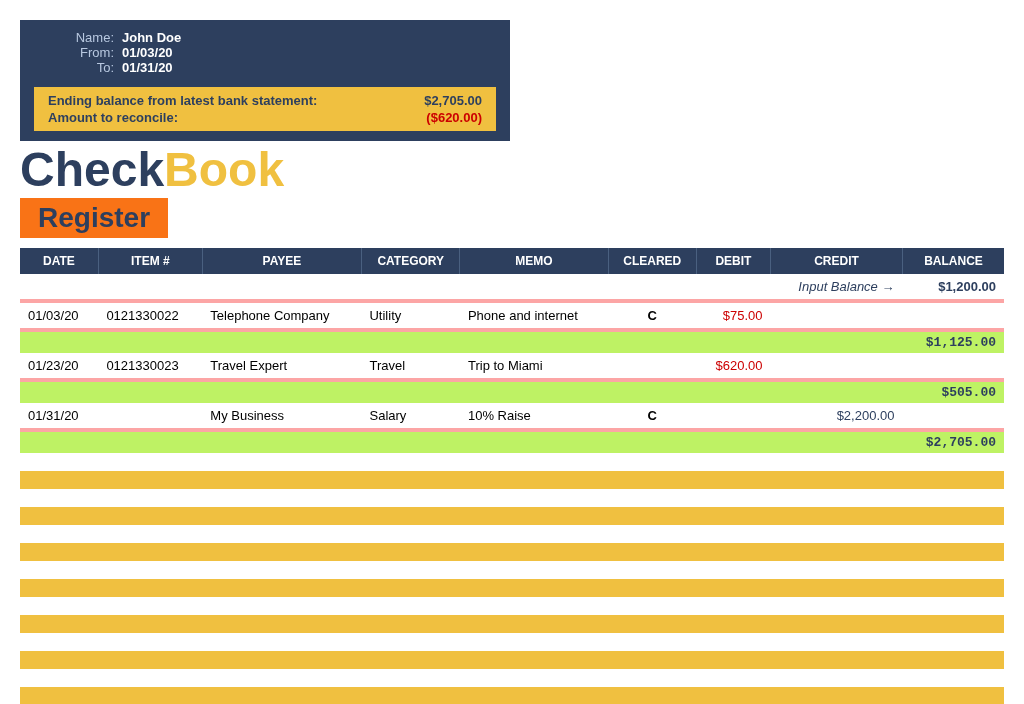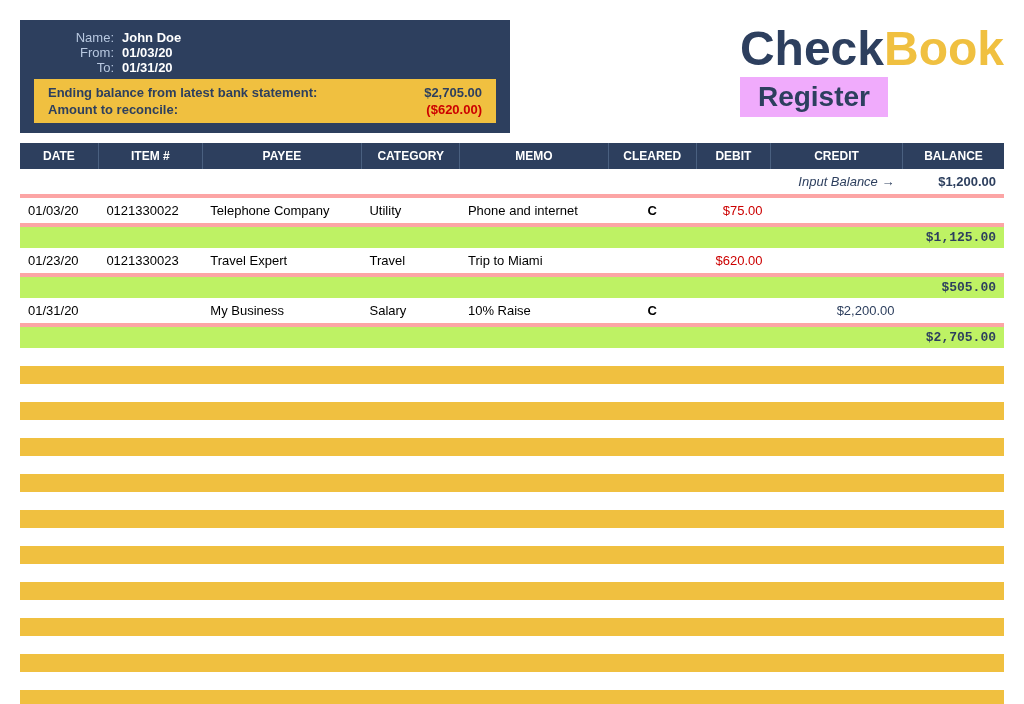--- a/index.html
+++ b/index.html
@@ -17,20 +17,21 @@
       flex-direction: column;
       gap: 0;
     }
 
     
     .top-section {
       display: flex;
       justify-content: space-between;
       align-items: flex-start;
       margin-bottom: 10px;
+      flex-direction: column;
     }
 
     .account-info-box {
       background: #2d3f5e;
       color: #fff;
       padding: 10px 14px;
       width: 490px;
       font-size: 13px;
     }
 
@@ -47,21 +48,21 @@
     }
 
     .account-info-box .info-value {
       color: #fff;
       font-weight: bold;
     }
 
     .summary-bar {
       background: #f0c040;
       padding: 6px 14px;
-      margin-top: 4px;
+      margin-top: 12px;
       display: flex;
       flex-direction: column;
       gap: 2px;
     }
 
     .summary-bar .summary-row {
       display: flex;
       justify-content: space-between;
       font-size: 13px;
       color: #2d3f5e;
@@ -92,21 +93,21 @@
 
     .logo-check {
       color: #2d3f5e;
     }
 
     .logo-book {
       color: #f0c040;
     }
 
     .logo-register {
-      background: #f0abfc;
+      background: #f97316;
       color: #2d3f5e;
       font-size: 28px;
       font-weight: bold;
       padding: 4px 18px;
       margin-top: 4px;
     }
 
     
     .register-table {
       width: 100%;

